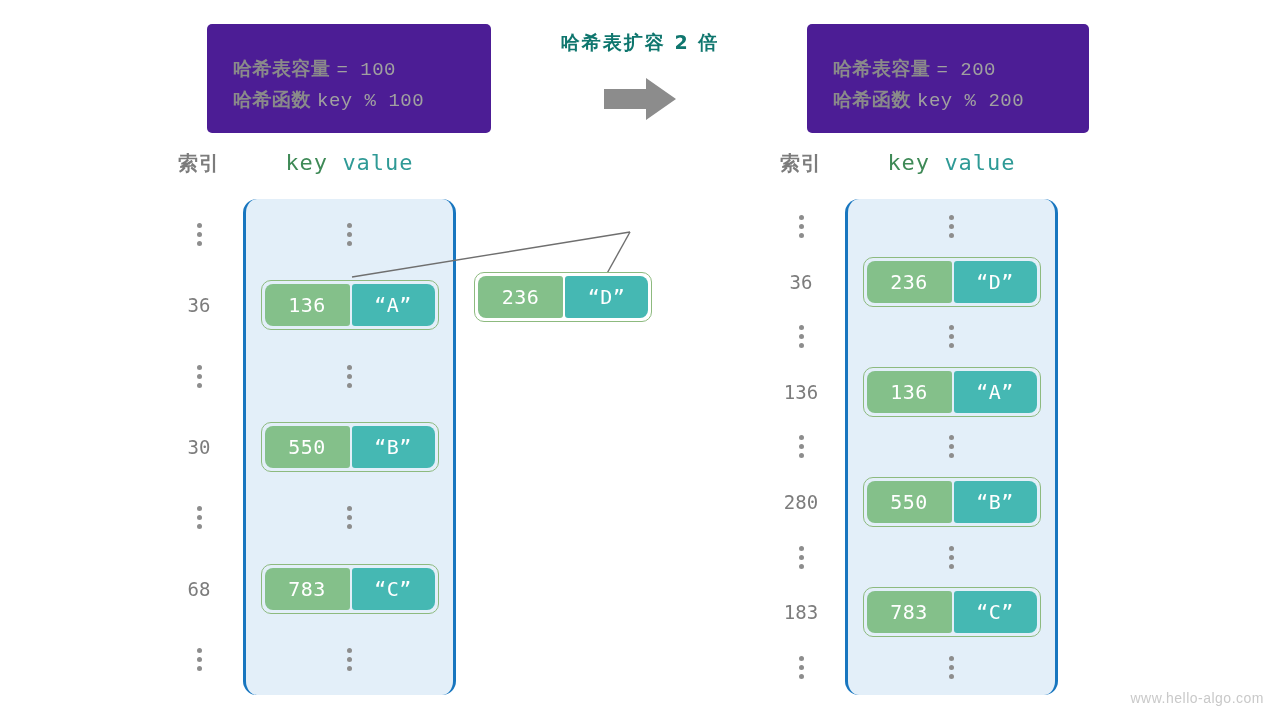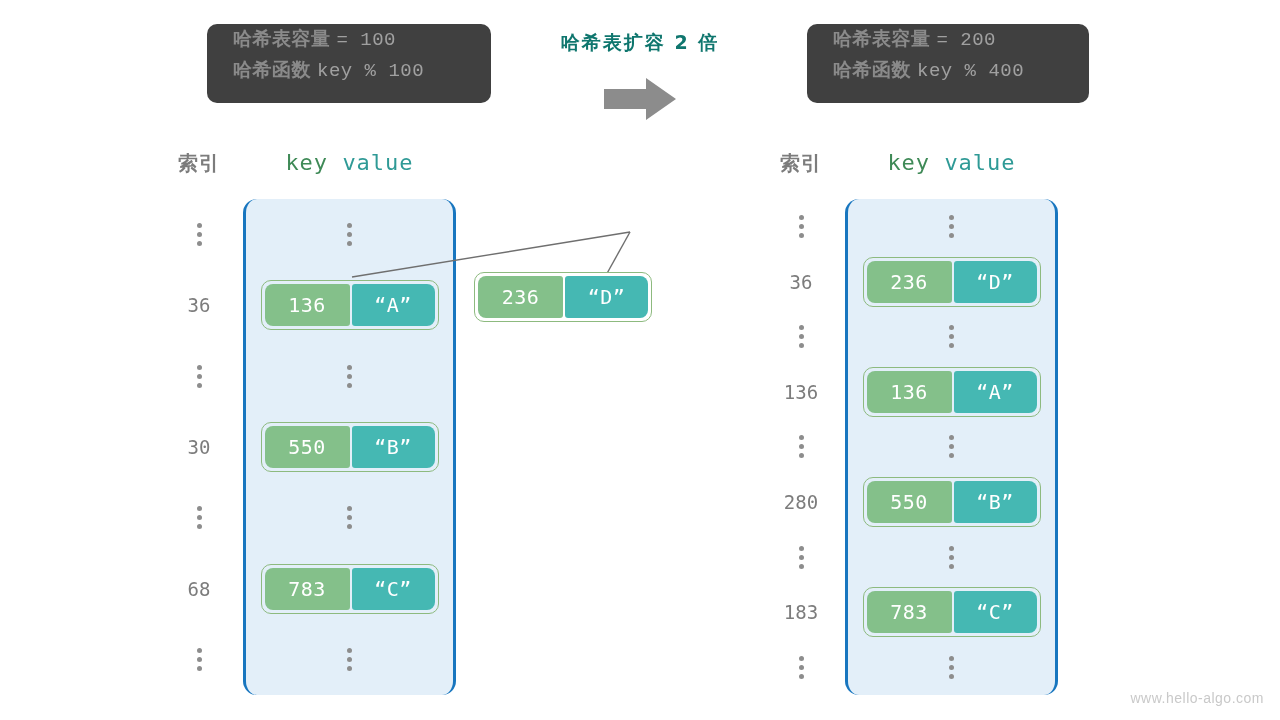--- a/index.html
+++ b/index.html
@@ -16,23 +16,23 @@
   }
   .stage {
     position: relative;
     width: 1280px;
     height: 720px;
   }
 
   
   .info-box {
     position: absolute;
-    background: #404040;
-    border-radius: 10px;
-    padding: 0 26px 16px 26px;
+    background: #4c1d95;
+    border-radius: 5px;
+    padding: 30px 26px 16px 26px;
     box-sizing: border-box;
   }
   .info-line {
     display: flex;
     align-items: baseline;
     white-space: pre;
     line-height: 1.55;
   }
   .info-label {
     font-family: "DejaVu Sans", "Liberation Sans", sans-serif;
@@ -244,21 +244,21 @@
     </svg>
   </div>
 
   <div class="info-box" id="info-right">
     <div class="info-line">
       <span class="info-label">哈希表容量</span>
       <span class="info-val">= 200</span>
     </div>
     <div class="info-line">
       <span class="info-label">哈希函数</span>
-      <span class="info-val">key % 400</span>
+      <span class="info-val">key % 200</span>
     </div>
   </div>
 
   <div class="col-title-index" style="left:164px; top:150px; width:70px; text-align:center;">索引</div>
   <div class="col-title-kv" style="left:243px; top:150px; width:213px; text-align:center;"><span class="kv-key">key</span><span> </span><span class="kv-value">value</span></div>
 
   <div class="col-title-index" style="left:766px; top:150px; width:70px; text-align:center;">索引</div>
   <div class="col-title-kv" style="left:845px; top:150px; width:213px; text-align:center;"><span class="kv-key">key</span><span> </span><span class="kv-value">value</span></div>
 
   <div class="bucket-box" id="table-left">

